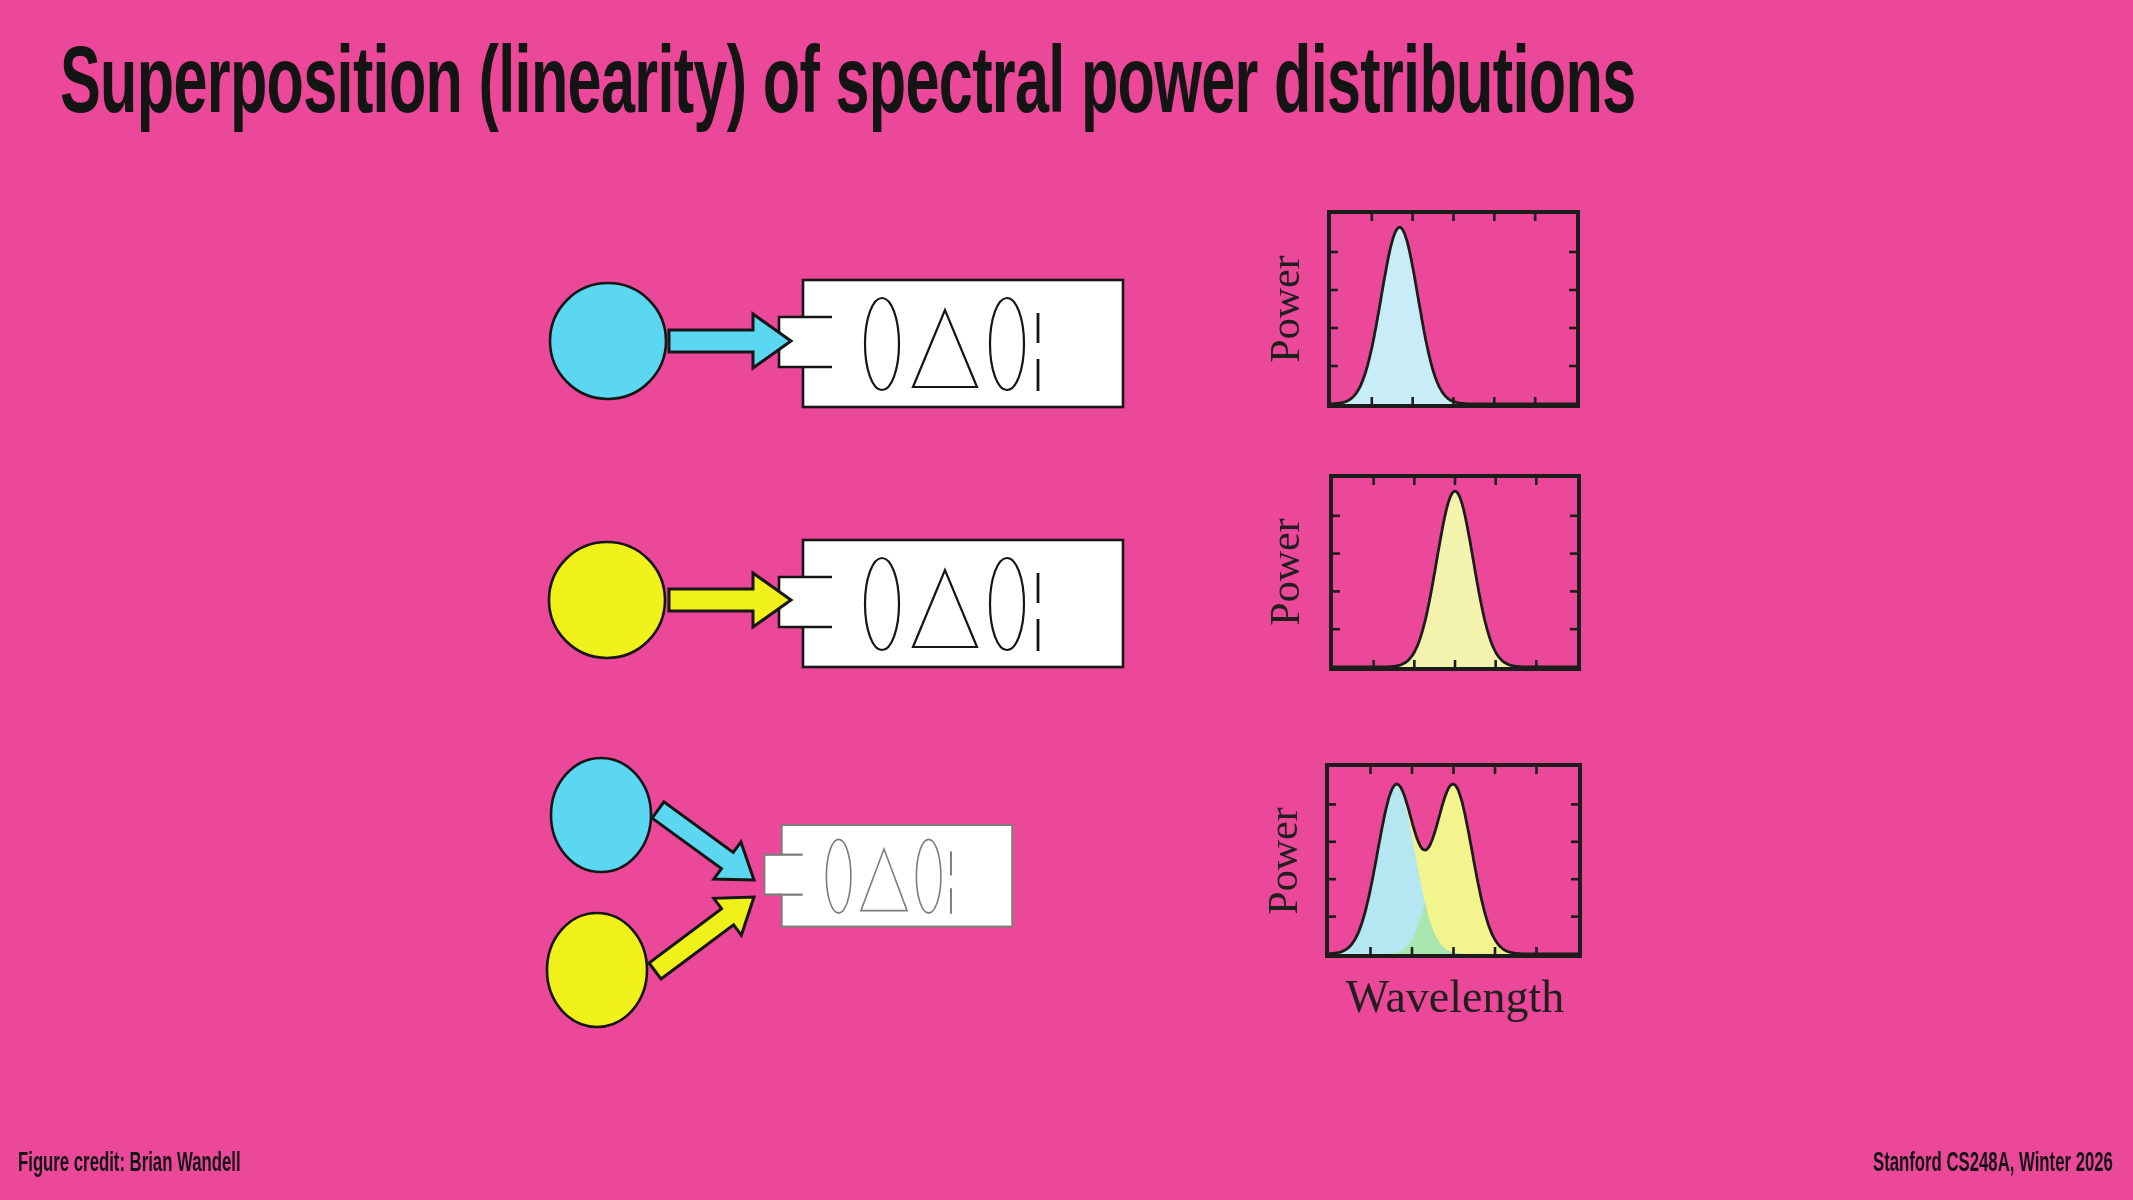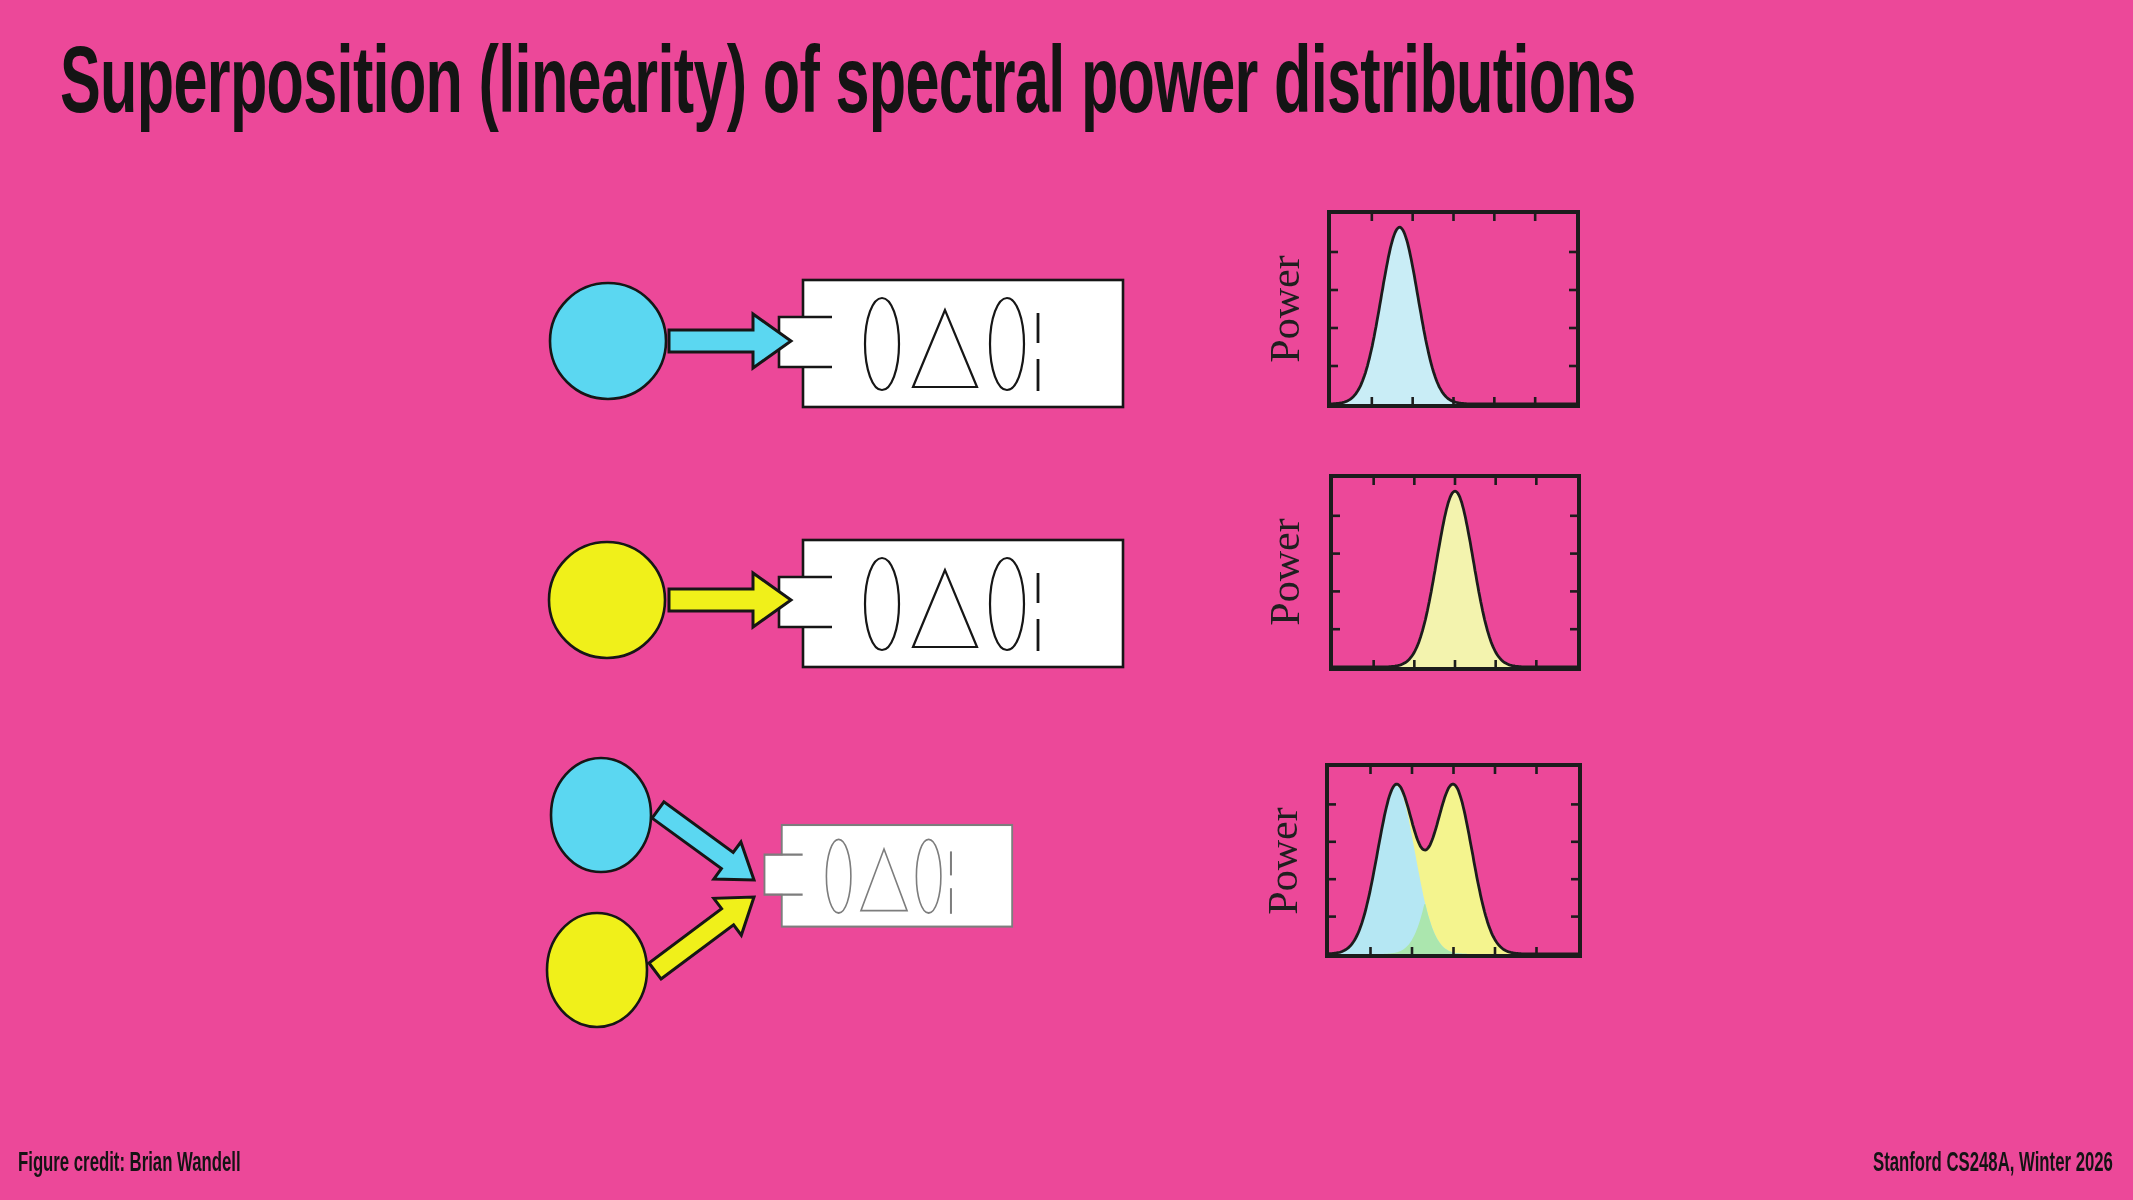--- a/index.html
+++ b/index.html
@@ -86,20 +86,21 @@
     <ellipse cx="601" cy="815" rx="50" ry="57" stroke-width="2.6" fill="#5bd7f1" stroke="#161616"></ellipse>
     <ellipse cx="597" cy="970" rx="50" ry="57" stroke-width="2.6" fill="#f0f01a" stroke="#161616"></ellipse>
     <polygon stroke-width="3" stroke-linejoin="miter" fill="#5bd7f1" stroke="#161616" points="652.1,818.1 721.4,868.6 713.8,879.1 754.0,880.0 740.9,842.0 733.2,852.5 663.9,801.9"></polygon>
     <polygon stroke-width="3" stroke-linejoin="miter" fill="#f0f01a" stroke="#161616" points="661.0,979.0 733.6,924.8 741.3,935.2 754.0,897.0 713.8,898.3 721.6,908.7 649.0,963.0"></polygon>
   </svg>
 
 
   <div class="abs serif-label power-label" style="top:286px">Power</div>
   <div class="abs serif-label power-label" style="top:549px">Power</div>
   <div class="abs serif-label power-label" style="top:838px;left:1183px">Power</div>
+  <div class="abs serif-label wavelength-label">Wavelength</div>
 
   <svg class="abs" style="left:1327px;top:210px" width="253" height="198">
       <path d="M4 194 L4.0 193.8 L5.0 193.8 L5.9 193.8 L6.9 193.7 L7.8 193.6 L8.8 193.6 L9.7 193.5 L10.7 193.4 L11.7 193.3 L12.6 193.1 L13.6 193.0 L14.5 192.8 L15.5 192.6 L16.4 192.3 L17.4 192.1 L18.4 191.7 L19.3 191.4 L20.3 190.9 L21.2 190.5 L22.2 189.9 L23.1 189.3 L24.1 188.6 L25.1 187.8 L26.0 186.9 L27.0 185.9 L27.9 184.8 L28.9 183.6 L29.8 182.2 L30.8 180.7 L31.8 179.1 L32.7 177.3 L33.7 175.3 L34.6 173.1 L35.6 170.8 L36.5 168.2 L37.5 165.5 L38.5 162.6 L39.4 159.4 L40.4 156.1 L41.3 152.5 L42.3 148.7 L43.2 144.7 L44.2 140.5 L45.2 136.1 L46.1 131.5 L47.1 126.7 L48.0 121.8 L49.0 116.7 L49.9 111.4 L50.9 106.0 L51.9 100.6 L52.8 95.1 L53.8 89.5 L54.7 83.9 L55.7 78.4 L56.6 72.8 L57.6 67.4 L58.6 62.1 L59.5 56.9 L60.5 51.9 L61.4 47.1 L62.4 42.6 L63.3 38.4 L64.3 34.5 L65.3 30.9 L66.2 27.7 L67.2 24.9 L68.1 22.5 L69.1 20.5 L70.0 19.0 L71.0 18.0 L71.9 17.4 L72.9 17.3 L73.9 17.7 L74.8 18.6 L75.8 19.9 L76.7 21.7 L77.7 24.0 L78.6 26.6 L79.6 29.7 L80.6 33.1 L81.5 36.9 L82.5 41.1 L83.4 45.5 L84.4 50.2 L85.3 55.1 L86.3 60.2 L87.3 65.5 L88.2 70.9 L89.2 76.4 L90.1 81.9 L91.1 87.5 L92.0 93.1 L93.0 98.6 L94.0 104.1 L94.9 109.5 L95.9 114.8 L96.8 119.9 L97.8 124.9 L98.7 129.8 L99.7 134.5 L100.7 138.9 L101.6 143.2 L102.6 147.3 L103.5 151.2 L104.5 154.8 L105.4 158.2 L106.4 161.5 L107.4 164.5 L108.3 167.3 L109.3 169.9 L110.2 172.3 L111.2 174.5 L112.1 176.6 L113.1 178.4 L114.1 180.1 L115.0 181.7 L116.0 183.1 L116.9 184.4 L117.9 185.5 L118.8 186.6 L119.8 187.5 L120.8 188.3 L121.7 189.0 L122.7 189.7 L123.6 190.3 L124.6 190.8 L125.5 191.2 L126.5 191.6 L127.5 191.9 L128.4 192.2 L129.4 192.5 L130.3 192.7 L131.3 192.9 L132.2 193.1 L133.2 193.2 L134.2 193.4 L135.1 193.5 L136.1 193.5 L137.0 193.6 L138.0 193.7 L138.9 193.7 L139.9 193.8 L140.9 193.8 L141.8 193.9 L142.8 193.9 L143.7 193.9 L144.7 193.9 L145.6 193.9 L146.6 193.9 L147.6 194.0 L148.5 194.0 L149.5 194.0 L150.4 194.0 L151.4 194.0 L152.3 194.0 L153.3 194.0 L154.3 194.0 L155.2 194.0 L156.2 194.0 L157.1 194.0 L158.1 194.0 L159.0 194.0 L160.0 194.0 L161.0 194.0 L161.9 194.0 L162.9 194.0 L163.8 194.0 L164.8 194.0 L165.7 194.0 L166.7 194.0 L167.7 194.0 L168.6 194.0 L169.6 194.0 L170.5 194.0 L171.5 194.0 L172.4 194.0 L173.4 194.0 L174.4 194.0 L175.3 194.0 L176.3 194.0 L177.2 194.0 L178.2 194.0 L179.1 194.0 L180.1 194.0 L181.1 194.0 L182.0 194.0 L183.0 194.0 L183.9 194.0 L184.9 194.0 L185.8 194.0 L186.8 194.0 L187.8 194.0 L188.7 194.0 L189.7 194.0 L190.6 194.0 L191.6 194.0 L192.5 194.0 L193.5 194.0 L194.4 194.0 L195.4 194.0 L196.4 194.0 L197.3 194.0 L198.3 194.0 L199.2 194.0 L200.2 194.0 L201.1 194.0 L202.1 194.0 L203.1 194.0 L204.0 194.0 L205.0 194.0 L205.9 194.0 L206.9 194.0 L207.8 194.0 L208.8 194.0 L209.8 194.0 L210.7 194.0 L211.7 194.0 L212.6 194.0 L213.6 194.0 L214.5 194.0 L215.5 194.0 L216.5 194.0 L217.4 194.0 L218.4 194.0 L219.3 194.0 L220.3 194.0 L221.2 194.0 L222.2 194.0 L223.2 194.0 L224.1 194.0 L225.1 194.0 L226.0 194.0 L227.0 194.0 L227.9 194.0 L228.9 194.0 L229.9 194.0 L230.8 194.0 L231.8 194.0 L232.7 194.0 L233.7 194.0 L234.6 194.0 L235.6 194.0 L236.6 194.0 L237.5 194.0 L238.5 194.0 L239.4 194.0 L240.4 194.0 L241.3 194.0 L242.3 194.0 L243.3 194.0 L244.2 194.0 L245.2 194.0 L246.1 194.0 L247.1 194.0 L248.0 194.0 L249.0 194.0 L249 194 Z" fill="#c9edf6"></path>
       <path d="M4.0 193.8 L5.0 193.8 L5.9 193.8 L6.9 193.7 L7.8 193.6 L8.8 193.6 L9.7 193.5 L10.7 193.4 L11.7 193.3 L12.6 193.1 L13.6 193.0 L14.5 192.8 L15.5 192.6 L16.4 192.3 L17.4 192.1 L18.4 191.7 L19.3 191.4 L20.3 190.9 L21.2 190.5 L22.2 189.9 L23.1 189.3 L24.1 188.6 L25.1 187.8 L26.0 186.9 L27.0 185.9 L27.9 184.8 L28.9 183.6 L29.8 182.2 L30.8 180.7 L31.8 179.1 L32.7 177.3 L33.7 175.3 L34.6 173.1 L35.6 170.8 L36.5 168.2 L37.5 165.5 L38.5 162.6 L39.4 159.4 L40.4 156.1 L41.3 152.5 L42.3 148.7 L43.2 144.7 L44.2 140.5 L45.2 136.1 L46.1 131.5 L47.1 126.7 L48.0 121.8 L49.0 116.7 L49.9 111.4 L50.9 106.0 L51.9 100.6 L52.8 95.1 L53.8 89.5 L54.7 83.9 L55.7 78.4 L56.6 72.8 L57.6 67.4 L58.6 62.1 L59.5 56.9 L60.5 51.9 L61.4 47.1 L62.4 42.6 L63.3 38.4 L64.3 34.5 L65.3 30.9 L66.2 27.7 L67.2 24.9 L68.1 22.5 L69.1 20.5 L70.0 19.0 L71.0 18.0 L71.9 17.4 L72.9 17.3 L73.9 17.7 L74.8 18.6 L75.8 19.9 L76.7 21.7 L77.7 24.0 L78.6 26.6 L79.6 29.7 L80.6 33.1 L81.5 36.9 L82.5 41.1 L83.4 45.5 L84.4 50.2 L85.3 55.1 L86.3 60.2 L87.3 65.5 L88.2 70.9 L89.2 76.4 L90.1 81.9 L91.1 87.5 L92.0 93.1 L93.0 98.6 L94.0 104.1 L94.9 109.5 L95.9 114.8 L96.8 119.9 L97.8 124.9 L98.7 129.8 L99.7 134.5 L100.7 138.9 L101.6 143.2 L102.6 147.3 L103.5 151.2 L104.5 154.8 L105.4 158.2 L106.4 161.5 L107.4 164.5 L108.3 167.3 L109.3 169.9 L110.2 172.3 L111.2 174.5 L112.1 176.6 L113.1 178.4 L114.1 180.1 L115.0 181.7 L116.0 183.1 L116.9 184.4 L117.9 185.5 L118.8 186.6 L119.8 187.5 L120.8 188.3 L121.7 189.0 L122.7 189.7 L123.6 190.3 L124.6 190.8 L125.5 191.2 L126.5 191.6 L127.5 191.9 L128.4 192.2 L129.4 192.5 L130.3 192.7 L131.3 192.9 L132.2 193.1 L133.2 193.2 L134.2 193.4 L135.1 193.5 L136.1 193.5 L137.0 193.6 L138.0 193.7 L138.9 193.7 L139.9 193.8 L140.9 193.8 L141.8 193.9 L142.8 193.9 L143.7 193.9 L144.7 193.9 L145.6 193.9 L146.6 193.9 L147.6 194.0 L148.5 194.0 L149.5 194.0 L150.4 194.0 L151.4 194.0 L152.3 194.0 L153.3 194.0 L154.3 194.0 L155.2 194.0 L156.2 194.0 L157.1 194.0 L158.1 194.0 L159.0 194.0 L160.0 194.0 L161.0 194.0 L161.9 194.0 L162.9 194.0 L163.8 194.0 L164.8 194.0 L165.7 194.0 L166.7 194.0 L167.7 194.0 L168.6 194.0 L169.6 194.0 L170.5 194.0 L171.5 194.0 L172.4 194.0 L173.4 194.0 L174.4 194.0 L175.3 194.0 L176.3 194.0 L177.2 194.0 L178.2 194.0 L179.1 194.0 L180.1 194.0 L181.1 194.0 L182.0 194.0 L183.0 194.0 L183.9 194.0 L184.9 194.0 L185.8 194.0 L186.8 194.0 L187.8 194.0 L188.7 194.0 L189.7 194.0 L190.6 194.0 L191.6 194.0 L192.5 194.0 L193.5 194.0 L194.4 194.0 L195.4 194.0 L196.4 194.0 L197.3 194.0 L198.3 194.0 L199.2 194.0 L200.2 194.0 L201.1 194.0 L202.1 194.0 L203.1 194.0 L204.0 194.0 L205.0 194.0 L205.9 194.0 L206.9 194.0 L207.8 194.0 L208.8 194.0 L209.8 194.0 L210.7 194.0 L211.7 194.0 L212.6 194.0 L213.6 194.0 L214.5 194.0 L215.5 194.0 L216.5 194.0 L217.4 194.0 L218.4 194.0 L219.3 194.0 L220.3 194.0 L221.2 194.0 L222.2 194.0 L223.2 194.0 L224.1 194.0 L225.1 194.0 L226.0 194.0 L227.0 194.0 L227.9 194.0 L228.9 194.0 L229.9 194.0 L230.8 194.0 L231.8 194.0 L232.7 194.0 L233.7 194.0 L234.6 194.0 L235.6 194.0 L236.6 194.0 L237.5 194.0 L238.5 194.0 L239.4 194.0 L240.4 194.0 L241.3 194.0 L242.3 194.0 L243.3 194.0 L244.2 194.0 L245.2 194.0 L246.1 194.0 L247.1 194.0 L248.0 194.0 L249.0 194.0" fill="none" stroke="#1c1c1c" stroke-width="2.8"></path>
       <rect x="2" y="2" width="249" height="194" fill="none" stroke="#1c1c1c" stroke-width="4"></rect>
       <g stroke="#1c1c1c" stroke-width="2.6">
         <line x1="44.833333333333336" y1="4" x2="44.833333333333336" y2="11"></line>
         <line x1="44.833333333333336" y1="194" x2="44.833333333333336" y2="187"></line>
         <line x1="85.66666666666667" y1="4" x2="85.66666666666667" y2="11"></line>
         <line x1="85.66666666666667" y1="194" x2="85.66666666666667" y2="187"></line>

